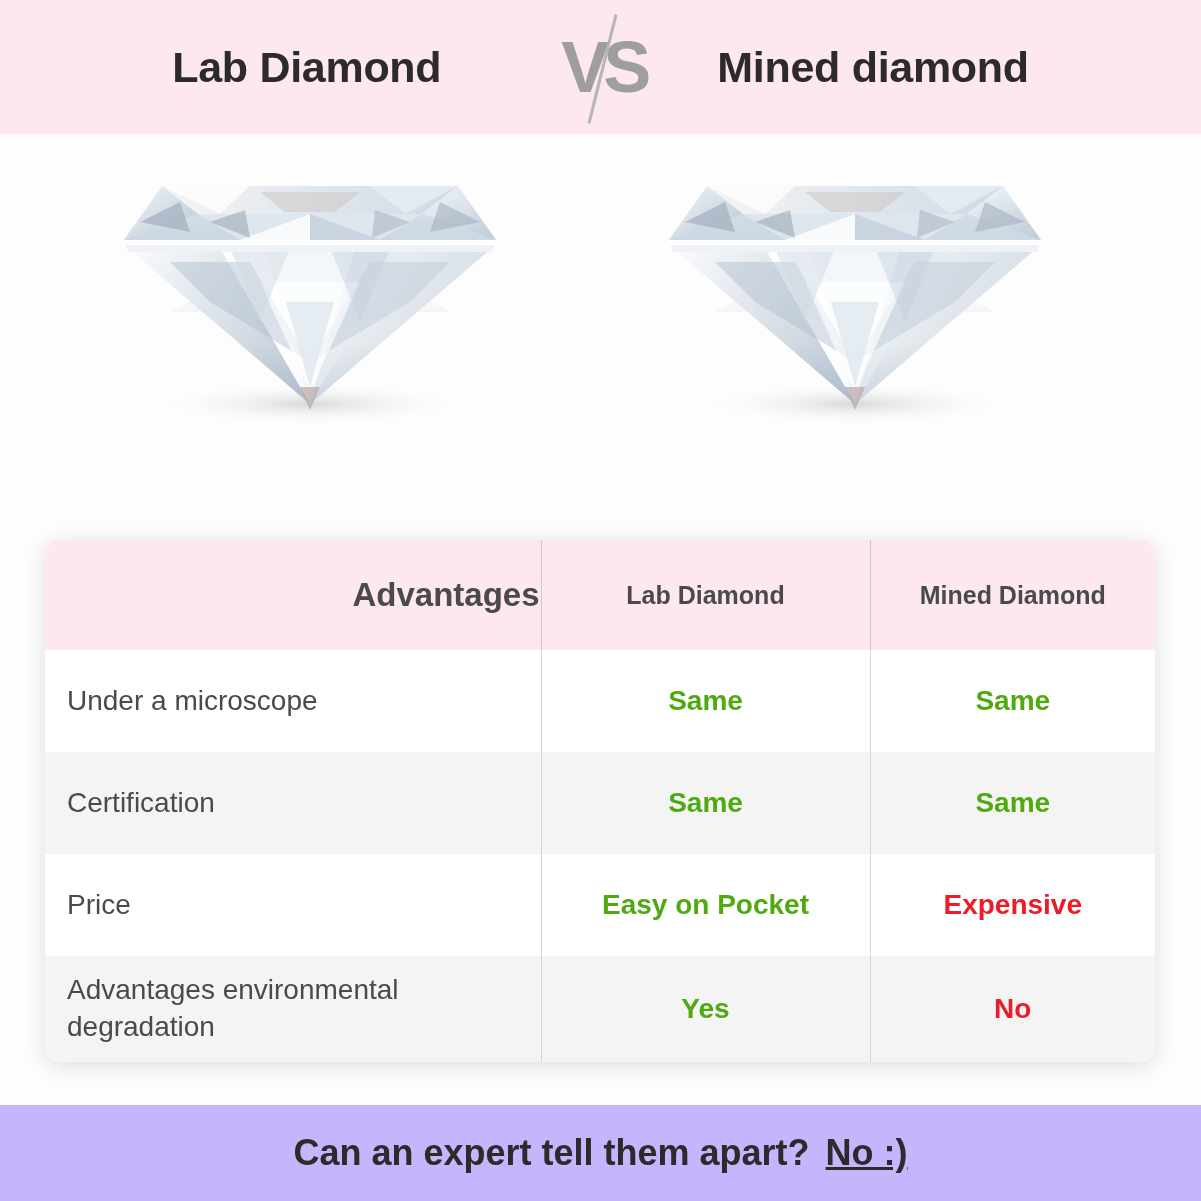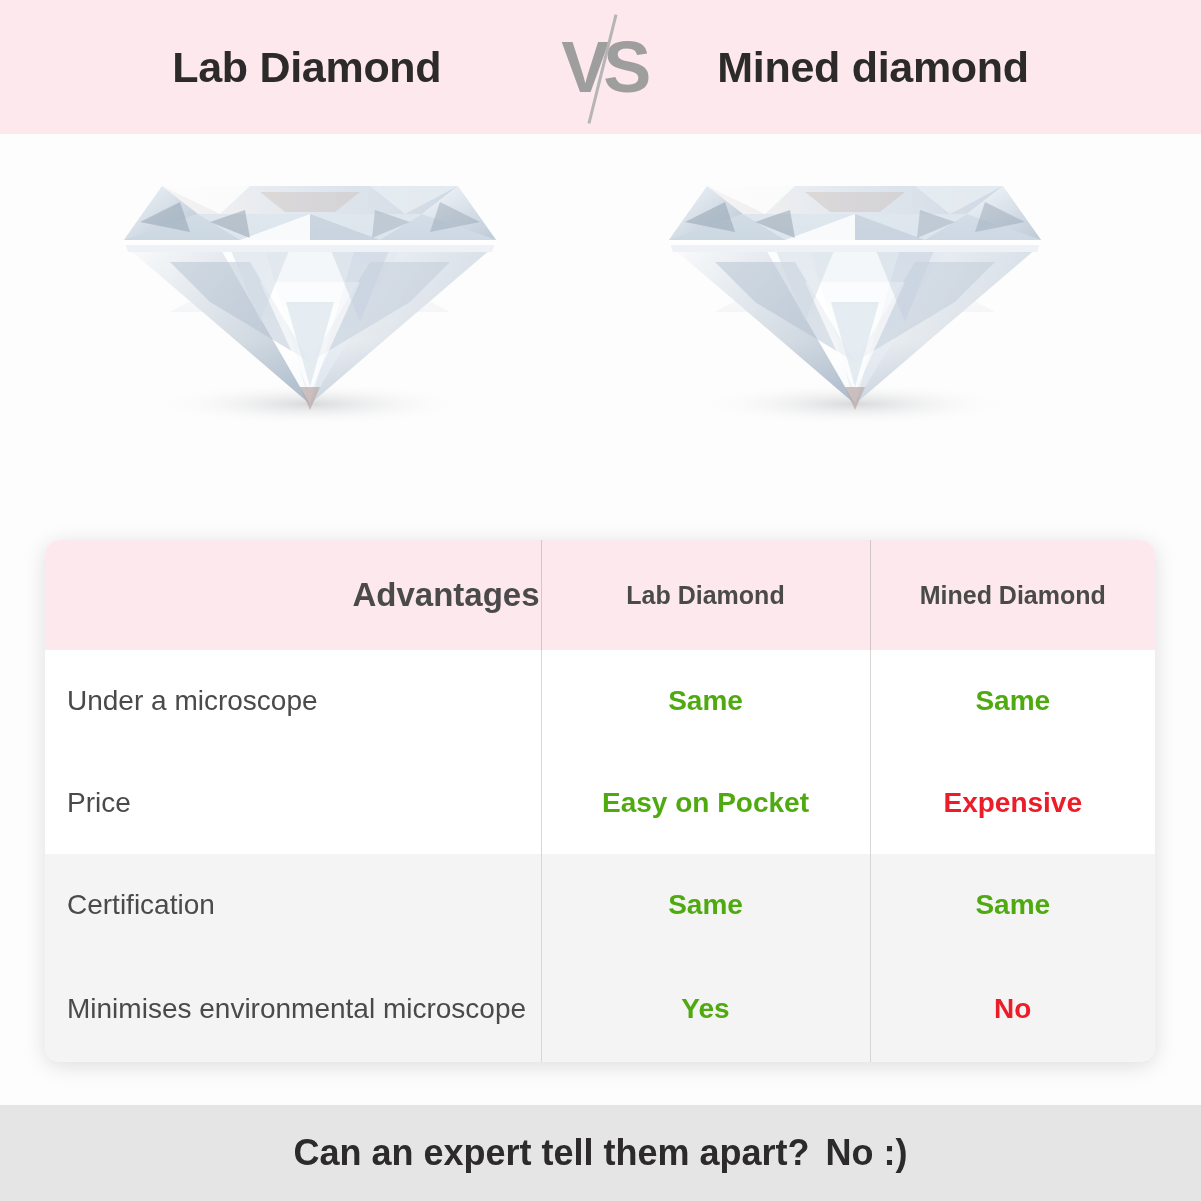--- a/index.html
+++ b/index.html
@@ -89,27 +89,27 @@
     font-size:28px;font-weight:bold;
     border-right:1.5px solid #d9d5d6;
   }
   .td-val.last{border-right:none;}
   .val-good{color:#4faa10;}
   .val-bad{color:#ec1c28;}
 
   
   .bottom-banner{
     position:absolute;left:0;bottom:0;width:1201px;height:96px;
-    background:#e5e5e5;
+    background:#c4b5fd;
     display:flex;align-items:center;justify-content:center;
   }
   .bottom-text{
     font-size:36px;font-weight:bold;color:#2c2a2a;white-space:nowrap;
   }
-  .bottom-answer{margin-left:16px;}
+  .bottom-answer{margin-left:16px;text-decoration:underline;}
 </style>
 </head>
 <body>
 
 <div class="top-banner">
   <span class="banner-title title-left">Lab Diamond</span>
 
   <span class="vs-wrap">
     <span class="vs-text">VS</span>
     <span class="vs-slash"></span>
@@ -246,32 +246,32 @@
         <th class="th-col">Lab Diamond</th>
         <th class="th-col last">Mined Diamond</th>
       </tr>
     </thead>
     <tbody>
       <tr class="trow white">
         <td class="td-label">Under a microscope</td>
         <td class="td-val val-good">Same</td>
         <td class="td-val last val-good">Same</td>
       </tr>
+      <tr class="trow gray">
+        <td class="td-label">Certification</td>
+        <td class="td-val val-good">Same</td>
+        <td class="td-val last val-good">Same</td>
+      </tr>
       <tr class="trow white">
         <td class="td-label">Price</td>
         <td class="td-val val-good">Easy on Pocket</td>
         <td class="td-val last val-bad">Expensive</td>
       </tr>
-      <tr class="trow gray">
-        <td class="td-label">Certification</td>
-        <td class="td-val val-good">Same</td>
-        <td class="td-val last val-good">Same</td>
-      </tr>
       <tr class="trow gray tall">
-        <td class="td-label">Minimises environmental microscope</td>
+        <td class="td-label">Advantages environmental degradation</td>
         <td class="td-val val-good">Yes</td>
         <td class="td-val last val-bad">No</td>
       </tr>
     </tbody>
   </table>
 </div>
 
 <div class="bottom-banner">
   <span class="bottom-text">Can an expert tell them apart?</span>
   <span class="bottom-text bottom-answer">No :)</span>

